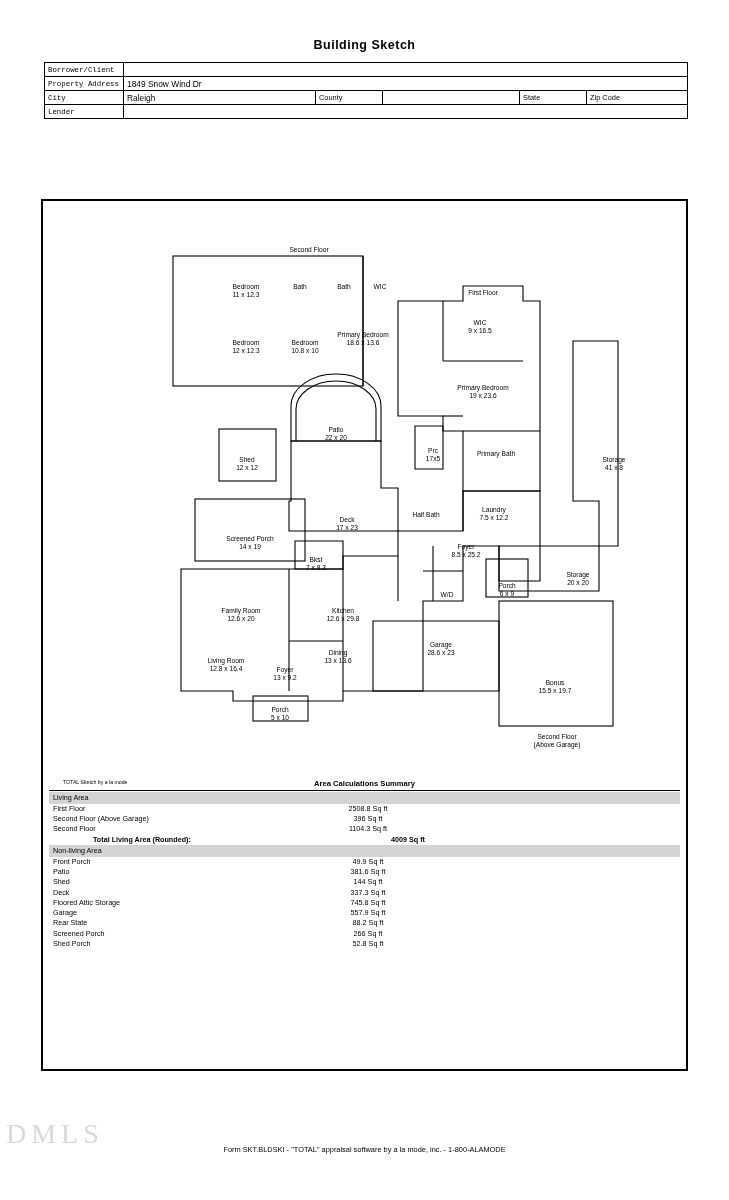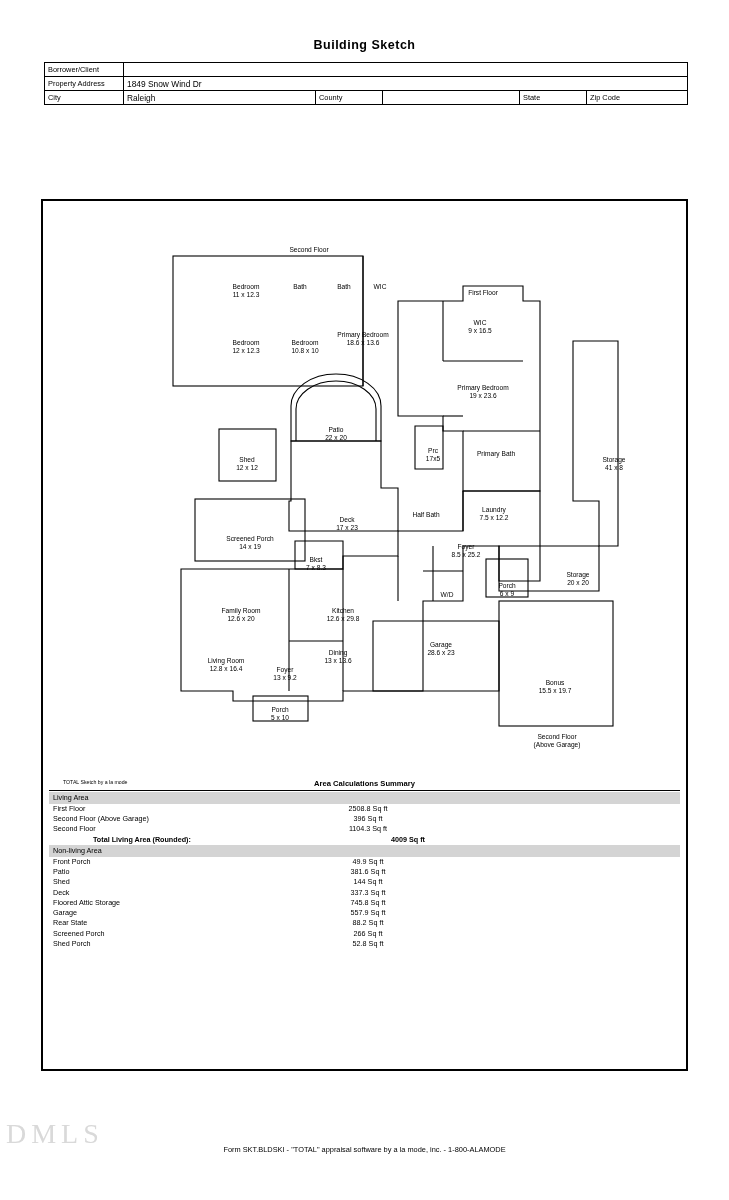--- a/index.html
+++ b/index.html
@@ -38,21 +38,21 @@
     border-collapse: collapse;
     font-size: 7.4px;
   }
   .header-table td {
     border: 1px solid #000;
     padding: 1px 3px;
     height: 11px;
     vertical-align: middle;
     white-space: nowrap;
   }
-  .lbl { width: 72px; }
+  .lbl { width: 72px; font-family: Liberation Mono, monospace; }
   .val { font-size: 8.4px; padding-left: 8px; }
 
   
   .sketch-frame {
     position: absolute;
     left: 41px;
     top: 199px;
     width: 647px;
     height: 872px;
     border: 2px solid #000;
@@ -157,20 +157,24 @@
     <td class="lbl">Property Address</td>
     <td colspan="5" class="val">1849 Snow Wind Dr</td>
   </tr>
   <tr>
     <td class="lbl">City</td>
     <td class="val" style="width:185px">Raleigh</td>
     <td style="width:60px">County</td>
     <td style="width:130px"></td>
     <td style="width:60px">State</td>
     <td>Zip Code</td>
+  </tr>
+  <tr>
+    <td class="lbl">Lender</td>
+    <td colspan="5" class="val"></td>
   </tr>
 </tbody>
   </table>
 
 <div class="sketch-frame">
 
   <div class="plan">
     <svg width="643" height="580" viewBox="0 0 643 580">
       <g fill="none" stroke="#000" stroke-width="1.1">
 

